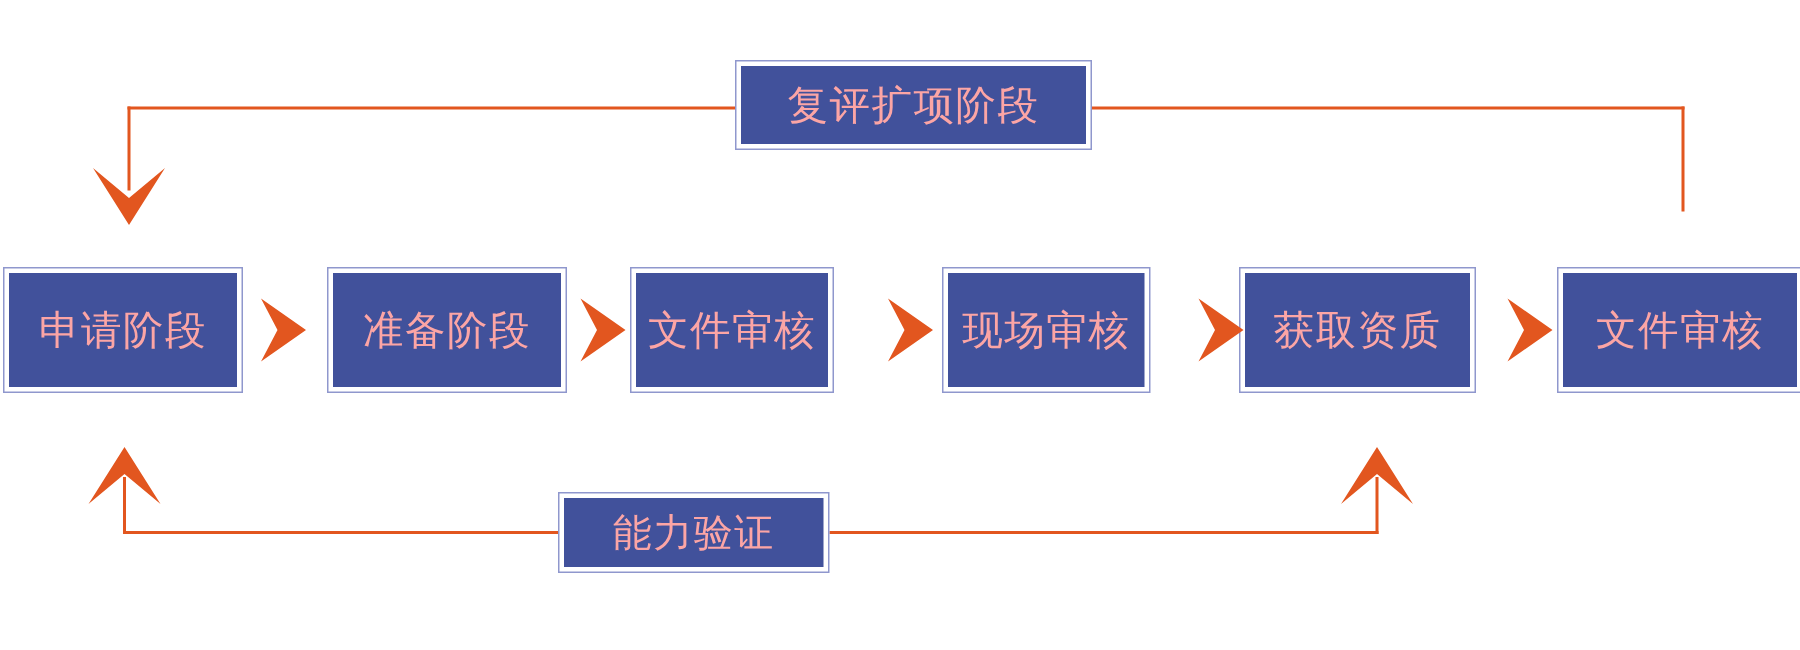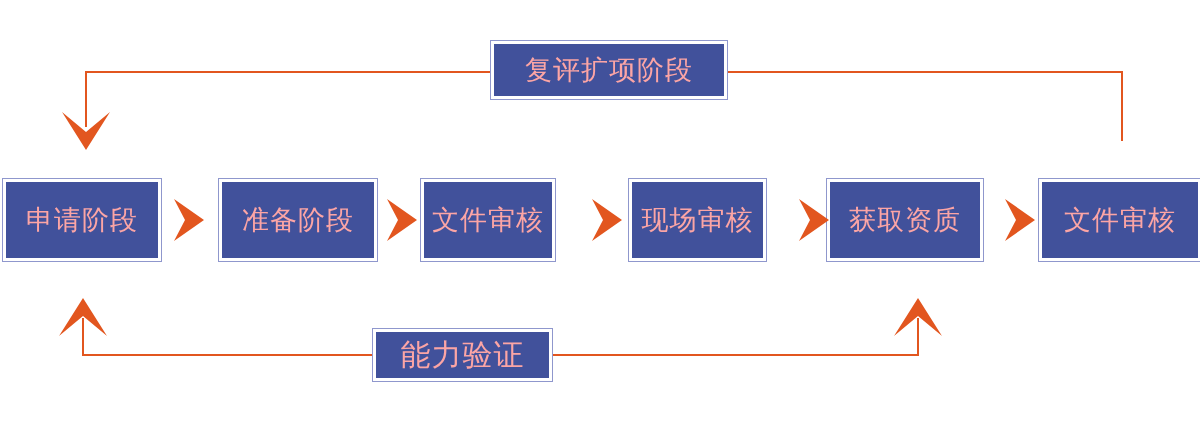--- a/index.html
+++ b/index.html
@@ -25,21 +25,21 @@
     display:flex;align-items:center;justify-content:center;
   }
   .node .label{
     color:#fca5a5;
     font-size:27px;
     line-height:1;
     letter-spacing:1px;
     white-space:nowrap;
     font-weight:400;
   }
-  .node.small .label{font-size:30px;}
+  .node.small .label{font-size:26px;}
 
   
   .chev{
     position:absolute;
     width:34px;height:46px;
   }
   .chev svg{display:block;width:100%;height:100%;}
 
   
   .seg{position:absolute;background:#e2561f;}

